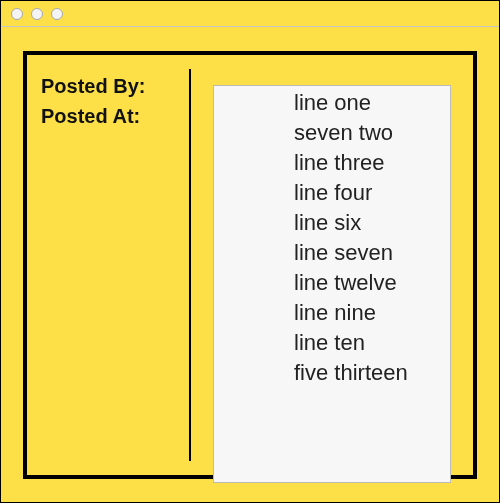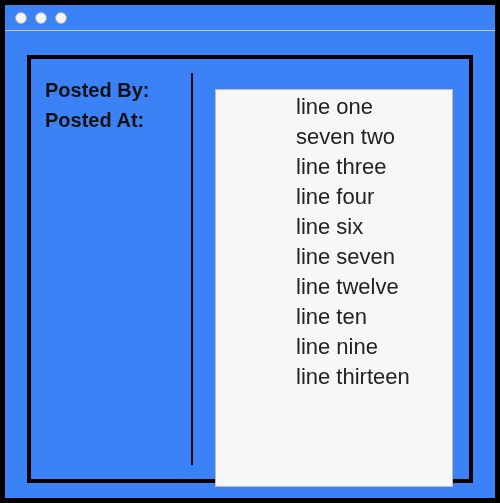--- a/index.html
+++ b/index.html
@@ -8,22 +8,22 @@
     padding: 0;
     width: 500px;
     height: 503px;
     font-family: "Helvetica Neue", Helvetica, Arial, sans-serif;
     background: #ececec;
     color: #222;
   }
   .window {
     width: 500px;
     height: 503px;
-    background: #3b82f6;
-    border: 5px solid #000000;
+    background: #fde047;
+    border: 1px solid #000000;
     position: relative;
   }
   .titlebar {
     height: 26px;
     display: flex;
     align-items: center;
     padding-left: 10px;
     gap: 8px;
     border-bottom: 1px solid #c6c6c6;
   }
@@ -98,21 +98,21 @@
 
       <div class="list-col">
         <div class="listbox">
           <div class="list-item">line one</div>
           <div class="list-item">seven two</div>
           <div class="list-item">line three</div>
           <div class="list-item">line four</div>
           <div class="list-item">line six</div>
           <div class="list-item">line seven</div>
           <div class="list-item">line twelve</div>
+          <div class="list-item">line nine</div>
           <div class="list-item">line ten</div>
-          <div class="list-item">line nine</div>
-          <div class="list-item">line thirteen</div>
+          <div class="list-item">five thirteen</div>
         </div>
       </div>
 
     </div>
   </div>
 </div>
 
 </body></html>

